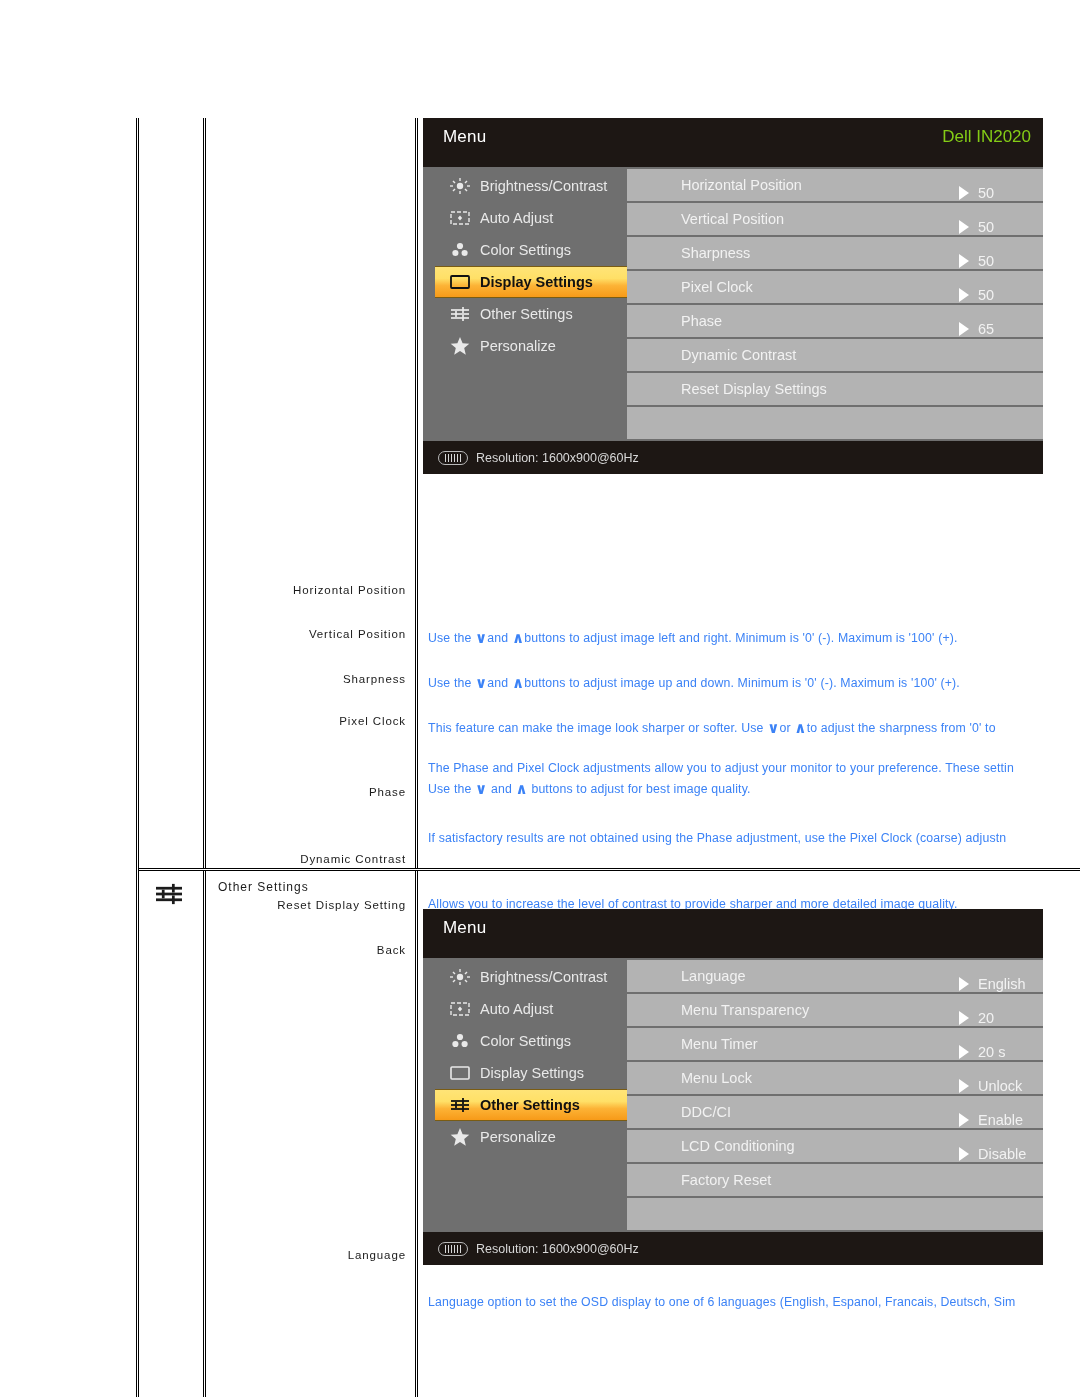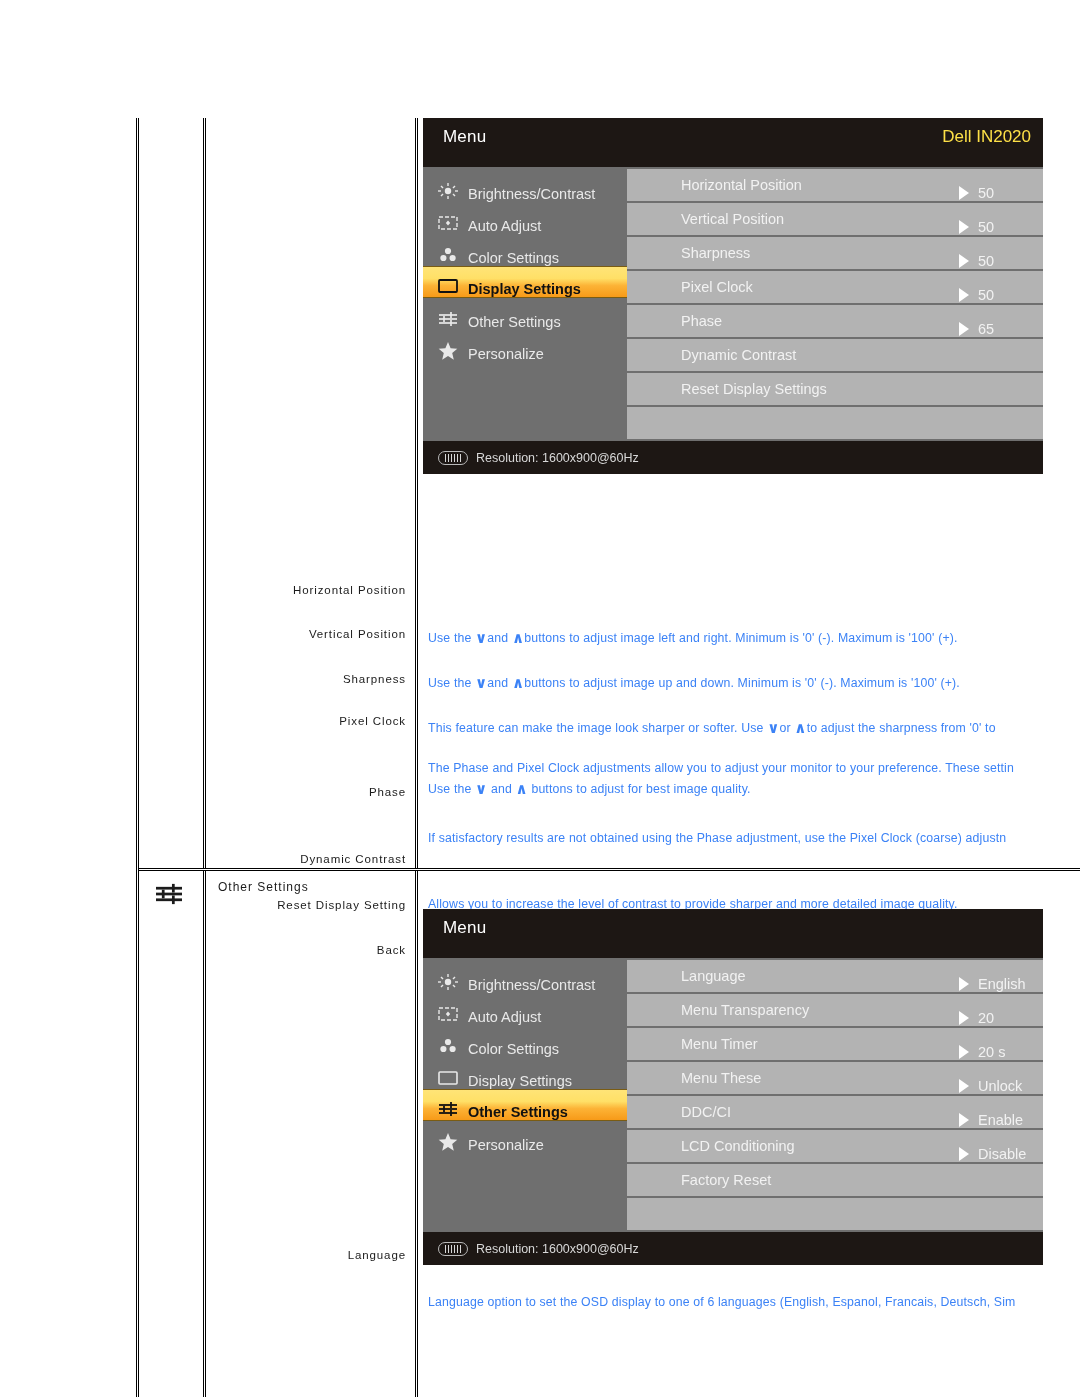--- a/index.html
+++ b/index.html
@@ -63,44 +63,45 @@
     justify-content: space-between;
     padding: 0 12px 12px 20px;
     box-sizing: border-box;
   }
   .osd-title .t-left {
     color: #ffffff;
     font-size: 17px;
     letter-spacing: .2px;
   }
   .osd-title .t-right {
-    color: #fde047;
+    color: #84cc16;
     font-size: 17px;
     white-space: nowrap;
   }
   .osd-main {
     display: flex;
     background: #6f6f6f;
   }
   .osd-side {
     width: 204px;
     flex: 0 0 204px;
     background: #6f6f6f;
     padding-top: 3px;
     box-sizing: border-box;
   }
   .side-item {
     height: 32px;
     display: flex;
-    align-items: flex-end;
+    align-items: center;
     padding-left: 12px;
     box-sizing: border-box;
     color: #e9e9e9;
     font-size: 14.5px;
     position: relative;
+    margin-left: 12px;
   }
   .side-item.selected {
     background: linear-gradient(to bottom, #ffe477 0%, #ffe067 38%, #fcb336 62%, #f79a18 100%);
     color: #111111;
     font-weight: bold;
     border: 1px solid #7a5c13;
     border-left: none;
     border-right: none;
   }
   .side-ico {
@@ -518,21 +519,21 @@
                 </span>
             </div>
             <div class="opt-row">
               <span class="opt-name">Menu Timer</span>
               <span class="opt-val">
                   <span class="tri"></span>
                   <span>20 s</span>
                 </span>
             </div>
             <div class="opt-row">
-              <span class="opt-name">Menu These</span>
+              <span class="opt-name">Menu Lock</span>
               <span class="opt-val">
                   <span class="tri"></span>
                   <span>Unlock</span>
                 </span>
             </div>
             <div class="opt-row">
               <span class="opt-name">DDC/CI</span>
               <span class="opt-val">
                   <span class="tri"></span>
                   <span>Enable</span>

